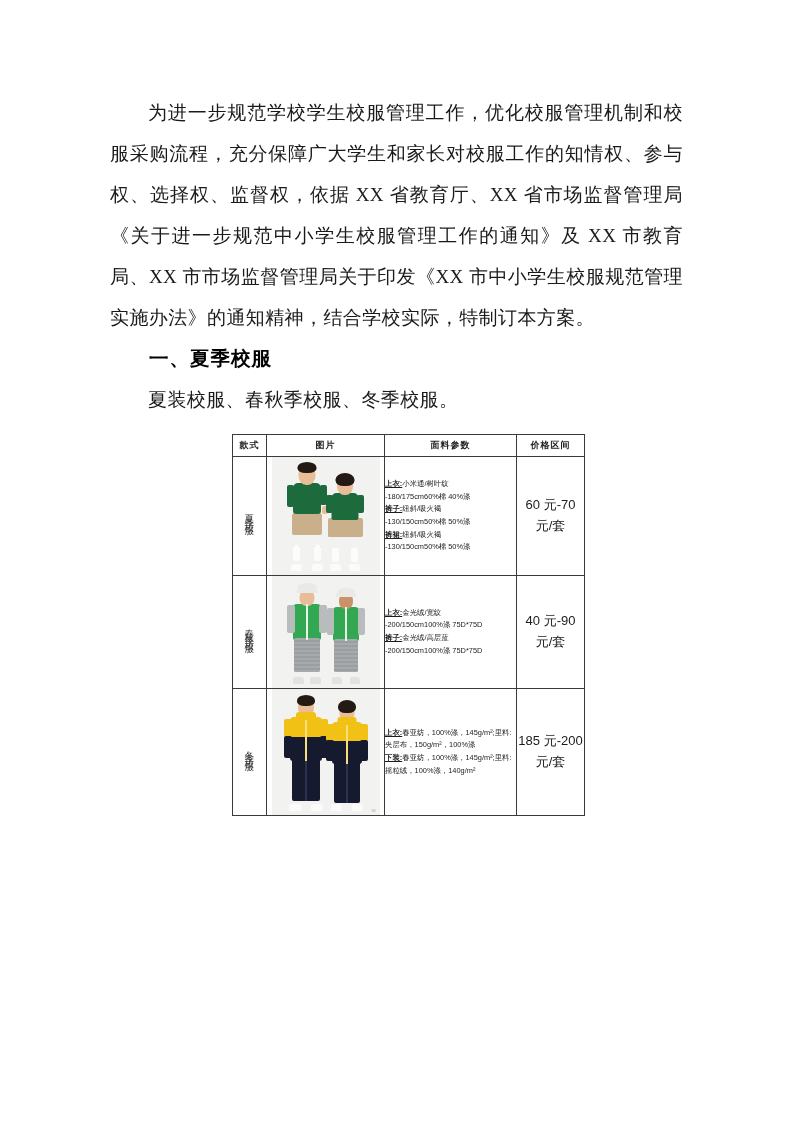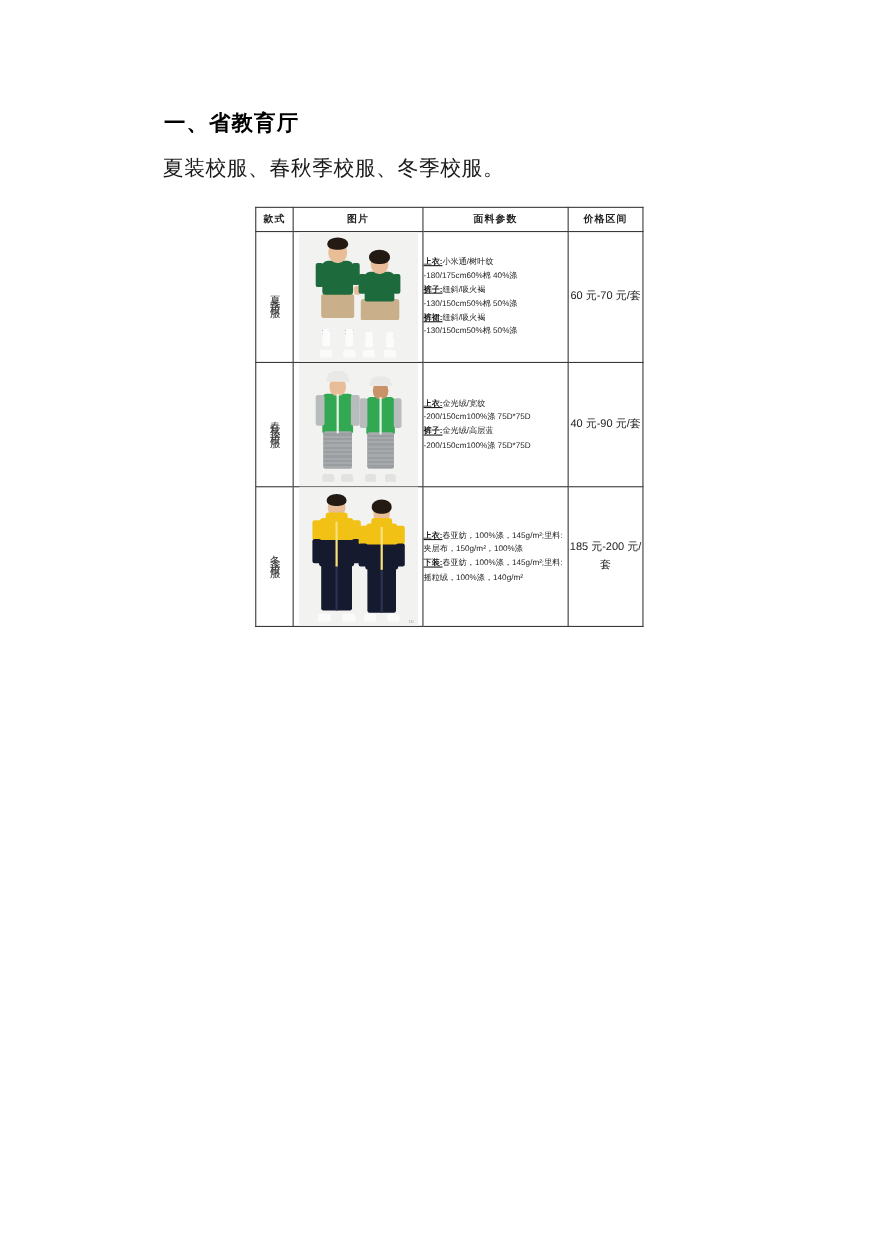--- a/index.html
+++ b/index.html
@@ -123,21 +123,21 @@
     line-height: 1.72;
     color: #1c1c1c;
     text-align: left;
     font-family: "Liberation Sans", sans-serif;
     word-break: break-all;
   }
   .params-cell .lbl { font-weight: bold; text-decoration: underline; }
   .params-cell p { margin: 0; }
   .price-cell {
     text-align: center;
-    font-size: 10px;
+    font-size: 13px;
     line-height: 1.6;
     color: #1c1c1c;
     font-family: "Liberation Sans", sans-serif;
     padding: 2px;
   }
 
   
   .photo {
     position: relative;
     width: 108px;
@@ -172,22 +172,23 @@
     font-size: 4px; color: #9a9a9a; letter-spacing: 0.5px;
     font-family: "Liberation Sans", sans-serif;
   }
 </style>
 </head>
 <body>
 
 <div class="page">
 
 
-
-  <p class="section-heading">一、省教育厅</p>
+  <p class="body-para">为进一步规范学校学生校服管理工作，优化校服管理机制和校服采购流程，充分保障广大学生和家长对校服工作的知情权、参与权、选择权、监督权，依据 XX 省教育厅、XX 省市场监督管理局《关于进一步规范中小学生校服管理工作的通知》及 XX 市教育局、XX 市市场监督管理局关于印发《XX 市中小学生校服规范管理实施办法》的通知精神，结合学校实际，特制订本方案。</p>
+
+  <p class="section-heading">一、夏季校服</p>
   <p class="plain-line">夏装校服、春秋季校服、冬季校服。</p>
 
 
   <div class="uniform-table-wrap">
     <table class="uniform-table">
       <colgroup>
         <col class="col-style">
           <col class="col-photo">
           <col class="col-params">
           <col class="col-price">

